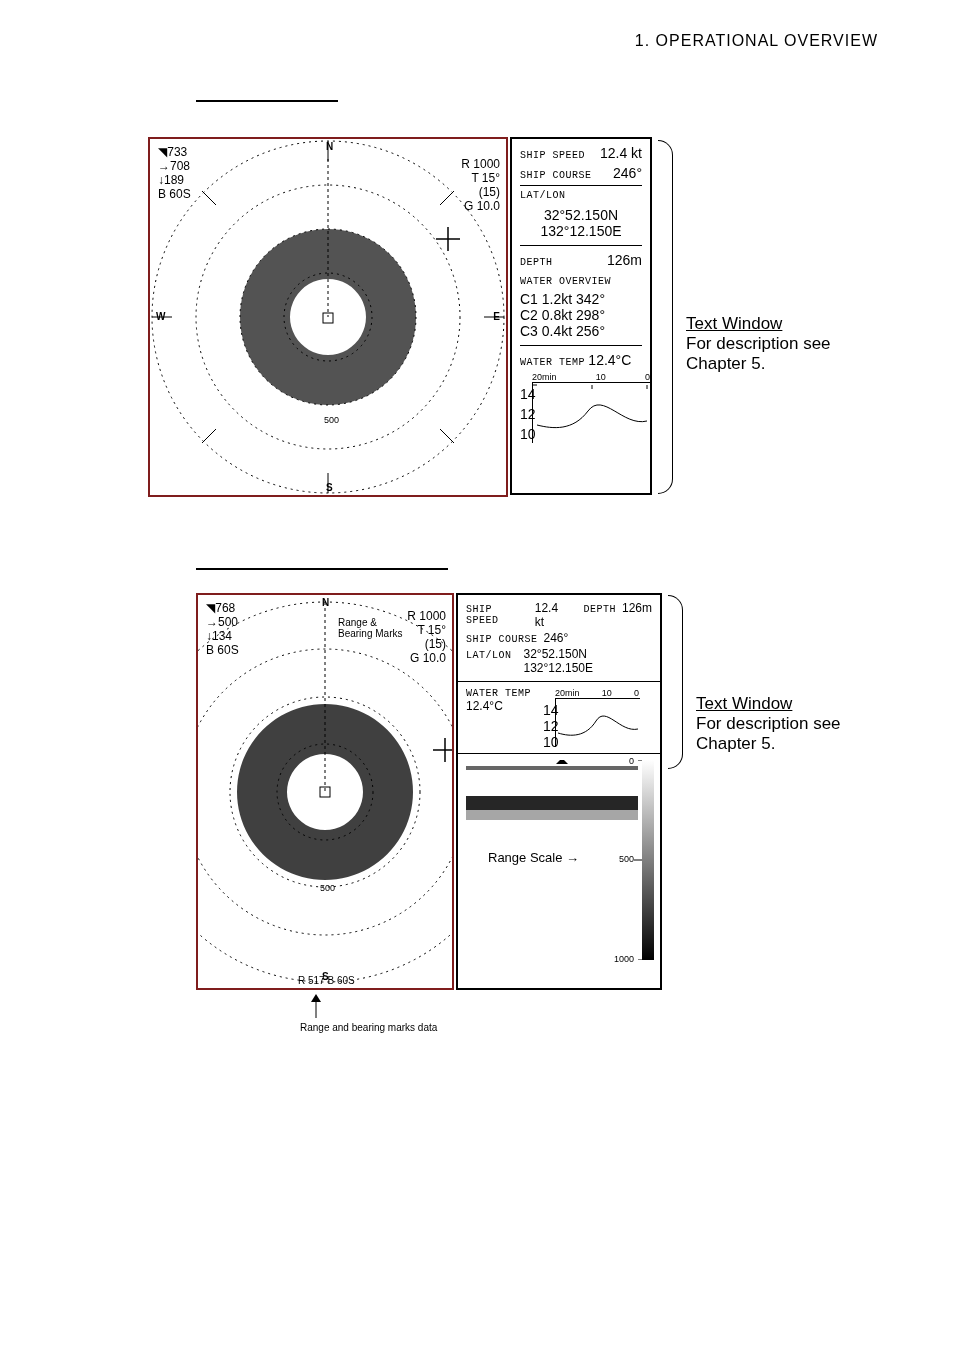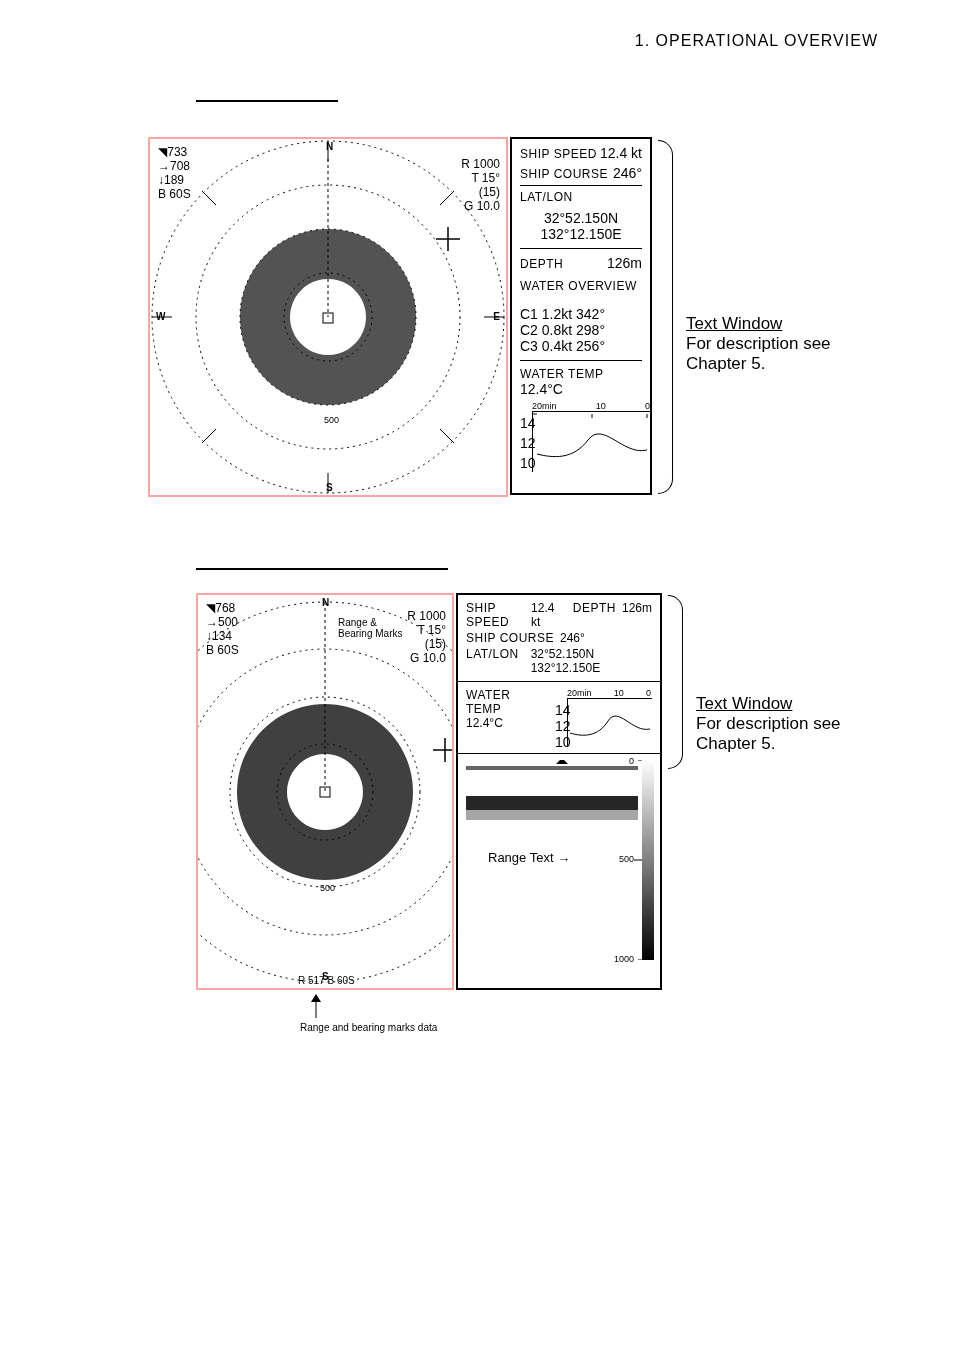--- a/index.html
+++ b/index.html
@@ -1,22 +1,22 @@
 <!DOCTYPE html>
 <html><head>
 <meta charset="utf-8">
 <style>
   html,body{margin:0;padding:0;background:#fff;font-family:Arial,Helvetica,sans-serif;color:#000}
   .page{width:954px;height:1351px;position:relative}
   .hdr{position:absolute;top:32px;right:76px;font-size:16px;letter-spacing:1px}
   .figblock{position:absolute}
   .hrule{border:0;border-top:2px solid #000;margin:0}
-  .sonar-box{position:relative;width:360px;height:360px;border:2px solid #fca5a5;background:#fff;box-sizing:border-box}
+  .sonar-box{position:relative;width:360px;height:360px;border:2px solid #7f1d1d;background:#fff;box-sizing:border-box}
   .info-box{position:relative;border:2px solid #000;background:#fff;box-sizing:border-box;font-size:12px}
-  .lbl{font-family:Liberation Sans, sans-serif;font-size:12px;letter-spacing:.5px}
+  .lbl{font-family:Liberation Mono, monospace;font-size:10px;letter-spacing:.5px}
   .val{font-family:Arial,Helvetica,sans-serif;font-size:14px}
   .small{font-size:10px}
   .tiny{font-size:9px}
   .annot{font-size:17px}
   .annot u{text-decoration:underline}
   .brace{position:absolute;border-right:1.5px solid #000;border-top:1.5px solid #000;border-bottom:1.5px solid #000;border-top-right-radius:22px;border-bottom-right-radius:22px}
   .sonar-top-lbls{position:absolute;left:8px;top:6px;font-size:12px;line-height:14px}
   .sonar-right-lbls{position:absolute;right:6px;top:18px;font-size:12px;text-align:right;line-height:14px}
   .compass{position:absolute;font-size:10px;font-weight:bold}
   .graph-box{position:relative;border-top:1px solid #000;border-left:1px solid #000;width:118px;height:60px}
@@ -95,21 +95,21 @@
     <hr style="border:0;border-top:1px solid #000;margin:4px 0">
     <div class="lbl">LAT/LON</div>
     <div class="val" style="text-align:center;margin-top:6px">32°52.150N</div>
     <div class="val" style="text-align:center">132°12.150E</div>
     <hr style="border:0;border-top:1px solid #000;margin:6px 0">
     <div style="display:flex;justify-content:space-between;align-items:baseline">
       <span class="lbl">DEPTH</span>
       <span class="val">126m</span>
     </div>
     <div class="lbl" style="margin-top:8px">WATER OVERVIEW</div>
-    <div class="val" style="margin-top:13px">C1 1.2kt   342°</div>
+    <div class="val" style="margin-top:4px">C1 1.2kt   342°</div>
     <div class="val">C2 0.8kt   298°</div>
     <div class="val">C3 0.4kt   256°</div>
     <hr style="border:0;border-top:1px solid #000;margin:6px 0">
     <div>
       <span class="lbl">WATER TEMP</span>
       <span class="val">12.4°C</span>
     </div>
     <div style="margin-top:4px">
       <div style="display:flex;justify-content:space-between;width:118px;margin-left:12px">
         <span class="tiny">20min</span>
@@ -239,21 +239,21 @@
           </linearGradient>
         </defs>
         <line x1="172" y1="0" x2="176" y2="0" stroke="#000"></line>
         <line x1="168" y1="100" x2="176" y2="100" stroke="#000"></line>
         <line x1="172" y1="200" x2="176" y2="200" stroke="#000"></line>
       </svg>
       <span class="tiny" style="position:absolute;right:18px;top:-4px">0</span>
       <span class="tiny" style="position:absolute;right:18px;top:94px">500</span>
       <span class="tiny" style="position:absolute;right:18px;bottom:-4px">1000</span>
       <div style="position:absolute;left:22px;top:90px;font-size:13px">
-        <span>Range Text</span>&nbsp;<span>→</span>
+        <span>Range Scale</span>&nbsp;<span>→</span>
       </div>
     </div>
   </div>
 </div>
 
 <div class="brace" style="left:668px;top:595px;width:14px;height:172px"></div>
 <div class="annot" style="position:absolute;left:696px;top:694px">
   <u>Text Window</u><br>
   <span>For description see</span><br>
   <span>Chapter 5.</span>

